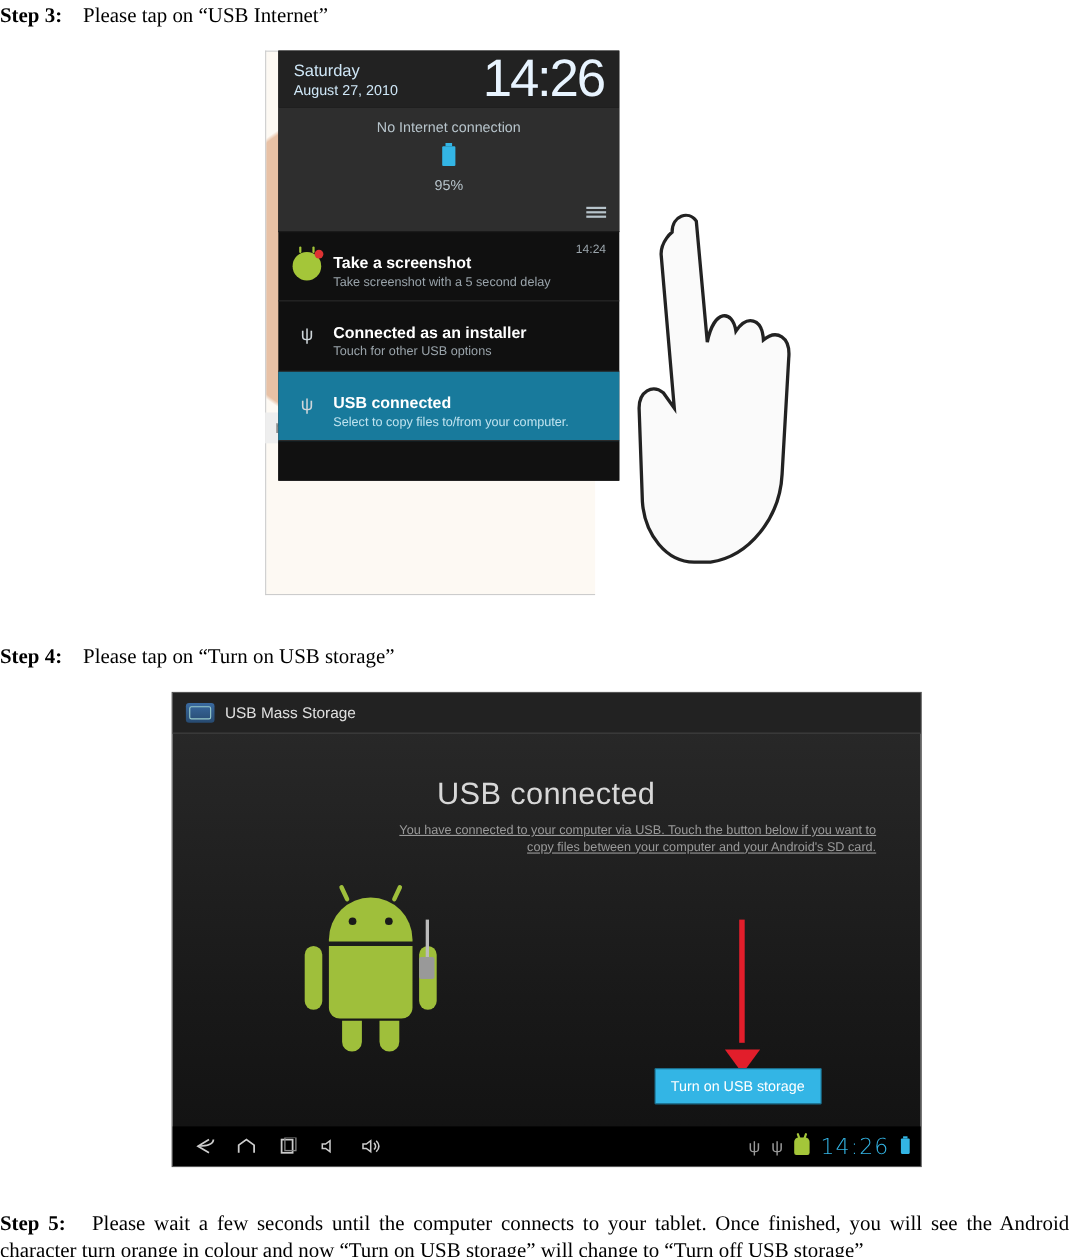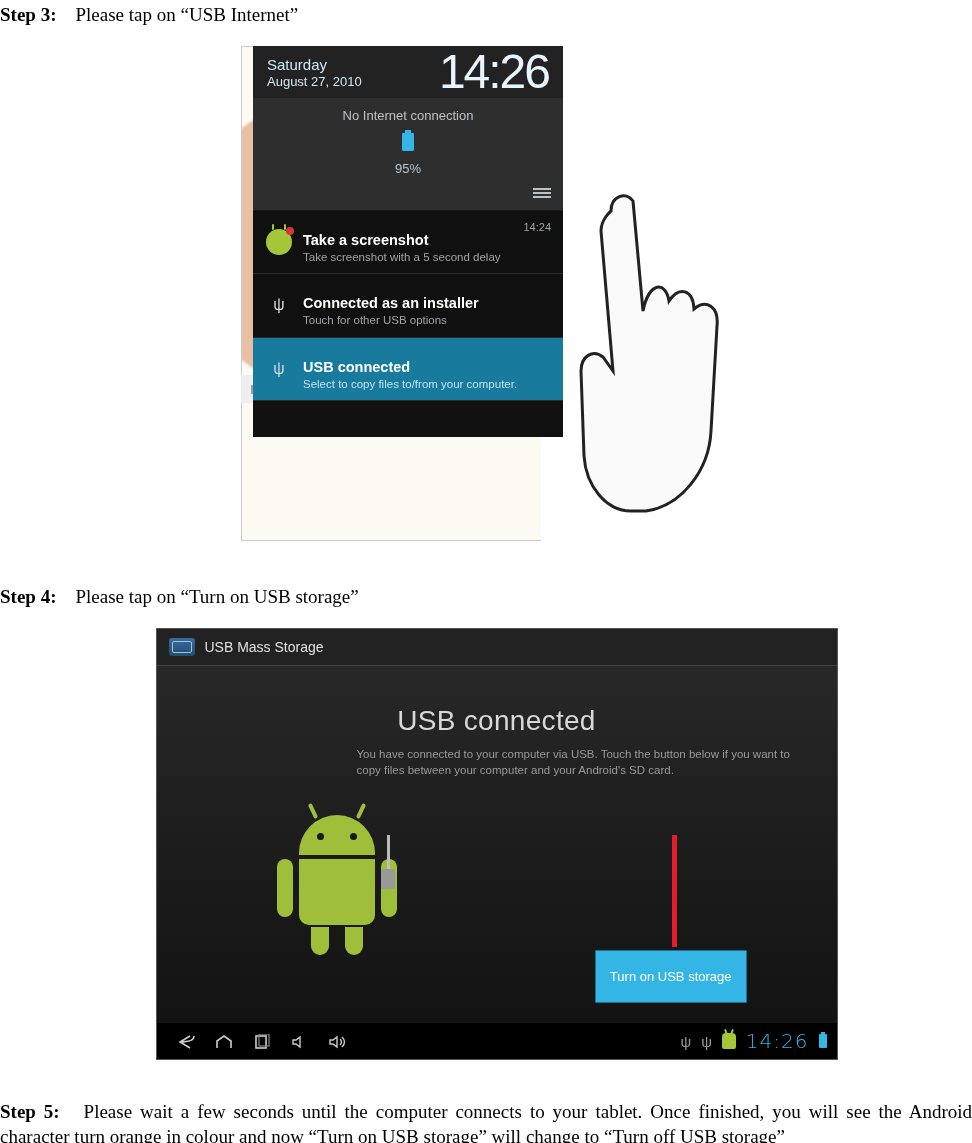--- a/index.html
+++ b/index.html
@@ -133,22 +133,22 @@
     background: linear-gradient(180deg,#3a6aa0,#274a70);
     position: relative;
   }
   .tb2-ico::after{content:"";position:absolute;inset:3px;border:1px solid #9cc;border-radius:2px;}
   .main2 { position:absolute; top:36px; left:0; right:0; bottom:36px; }
   .usb-conn-title {
     position:absolute; top:40px; left:0; right:0; text-align:center;
     color:#d8d8d8; font-size:28px; letter-spacing:0.3px;
   }
   .usb-conn-desc {
-    position:absolute; top:82px; left:200px; right:40px; text-align:left;
-    color:#9a9a9a; font-size:11.5px; line-height:1.35;
+    position:absolute; top:82px; left:200px; right:40px; text-align:right;
+    color:#9a9a9a; font-size:11.5px; line-height:1.35;text-decoration:underline;
   }
   .android-big-wrap { position:absolute; left:120px; top:150px; }
   .android-big {
     width: 120px; height: 140px; position: relative;
   }
   .a-head {
     width: 76px; height: 40px; background:#9fbf3b; border-radius: 40px 40px 0 0;
     position:absolute; top:0; left:22px;
   }
   .a-head::before,.a-head::after{
@@ -172,21 +172,21 @@
     position:absolute; right:148px; top:170px; width:30px; height:140px;
   }
   .red-arrow .shaft{position:absolute;left:13px;top:0;width:5px;height:112px;background:#e21e2b;}
   .red-arrow .head{
     position:absolute; bottom:0; left:0; width:0;height:0;
     border-left:16px solid transparent;border-right:16px solid transparent;border-top:22px solid #e21e2b;
   }
   .turn-on-btn {
     position:absolute; bottom:20px; right:90px;
     background:#33b5e5; color:#fff; font-size:13px;
-    padding:18px 14px; border:1px solid #1b6e8c; border-radius:1px;
+    padding:8px 14px; border:1px solid #1b6e8c; border-radius:1px;
   }
 
   .sysbar {
     position:absolute; bottom:0; left:0; right:0; height:36px;
     background:#000; display:flex; align-items:center; padding:0 10px;
     color:#8a9aa2;
   }
   .navbtn { width:38px; text-align:center; font-size:16px; color:#ccc;}
   .navbtn svg { vertical-align: middle;}
   .sysbar-spacer { flex:1;}

